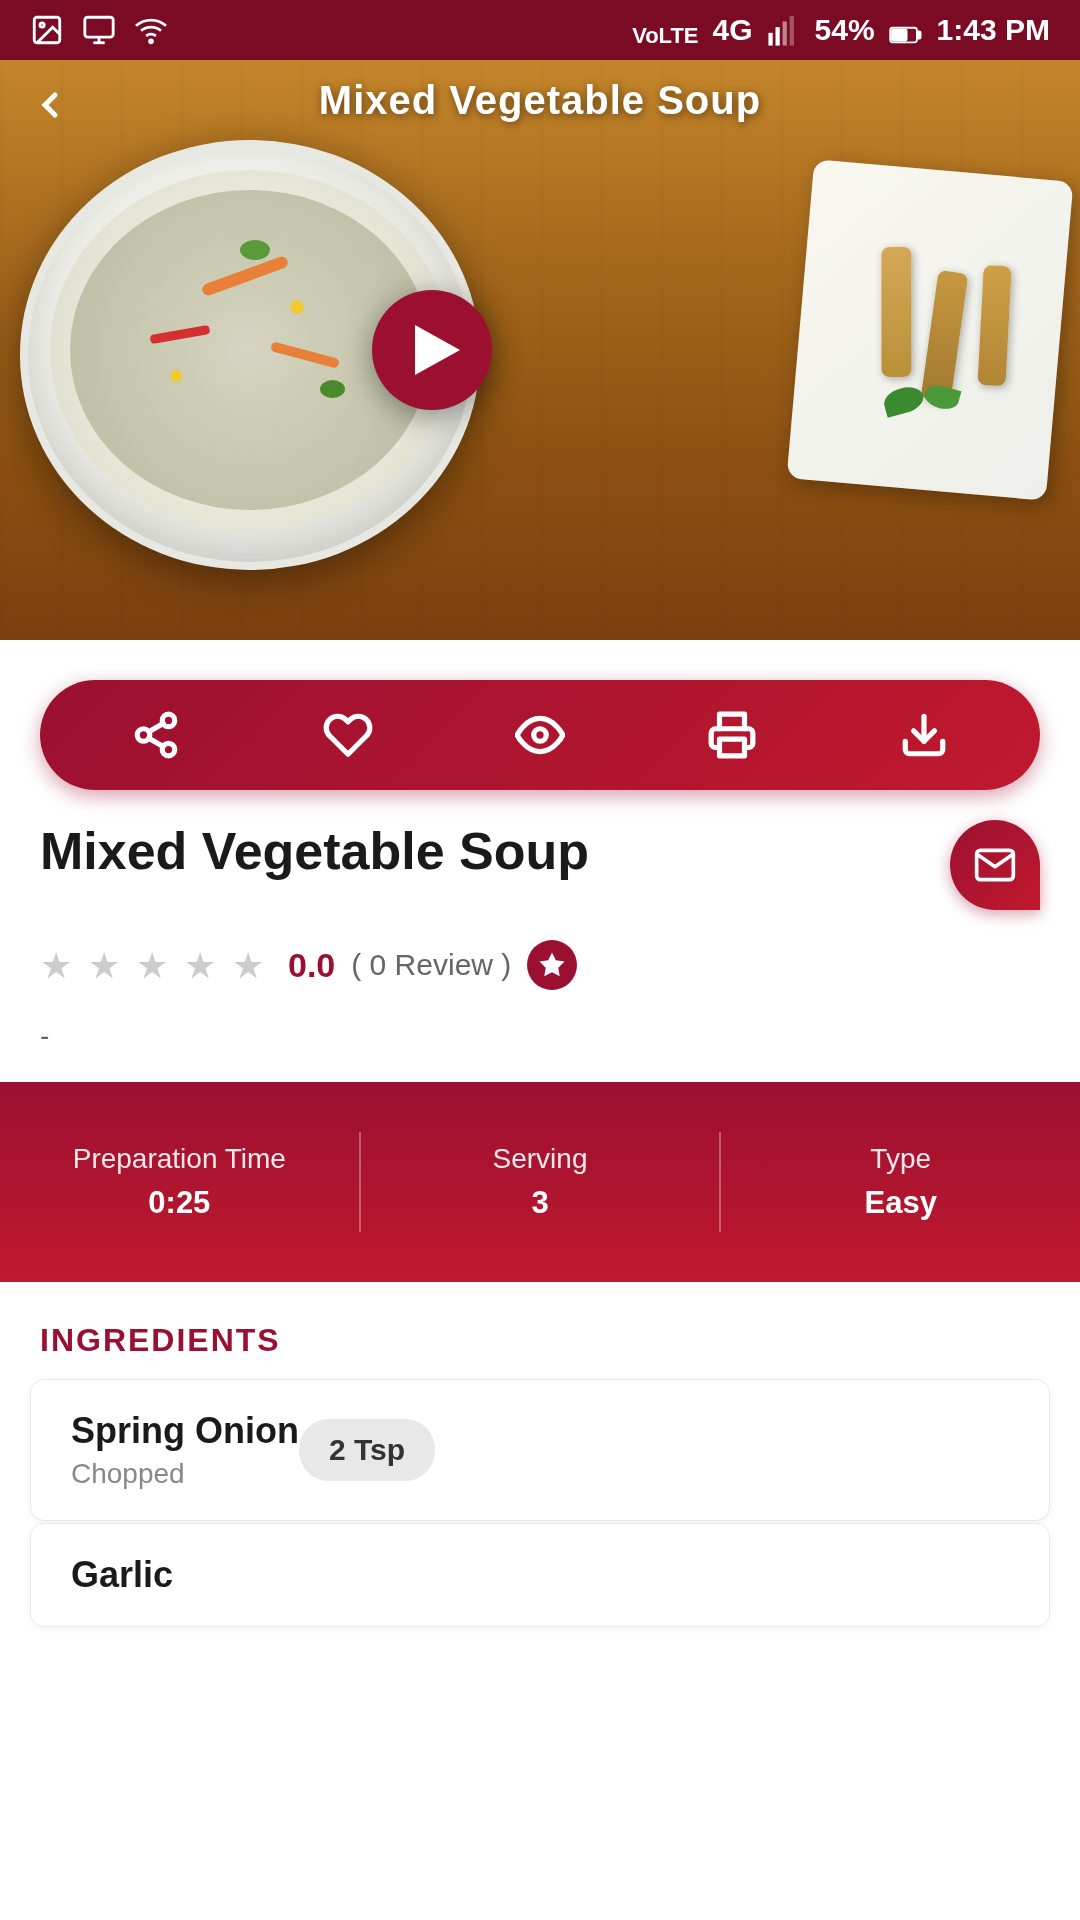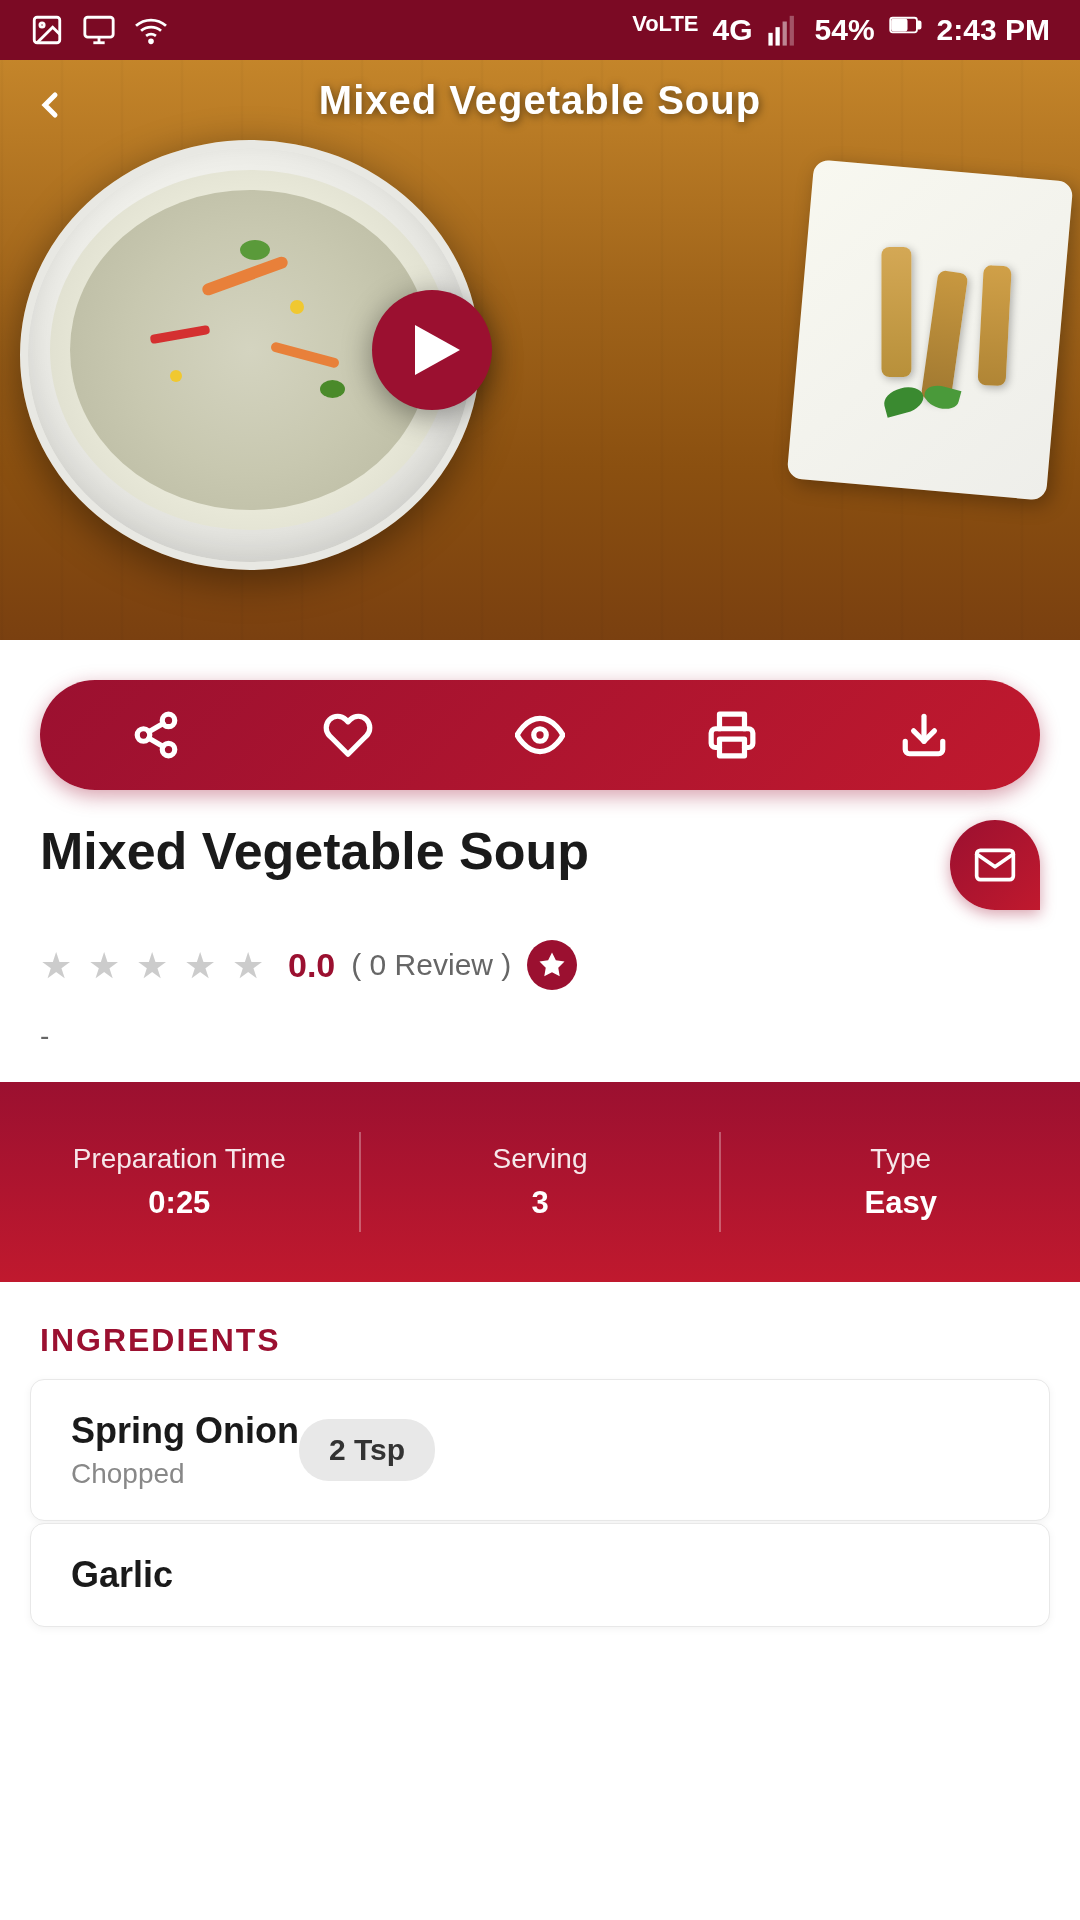--- a/index.html
+++ b/index.html
@@ -26,21 +26,21 @@
       font-size: 28px;
       font-weight: bold;
     }
     .status-bar-left {
       display: flex;
       gap: 18px;
       align-items: center;
     }
     .status-bar-right {
       display: flex;
-      align-items: flex-start;
+      align-items: flex-end;
       gap: 14px;
       font-size: 30px;
       margin-left: 7px;
     }
 
     
     .hero-section {
       width: 100%;
       height: 580px;
       position: relative;
@@ -456,21 +456,21 @@
         <rect x="6" y="10" width="3" height="13"></rect>
         <rect x="11" y="6" width="3" height="17" opacity="0.5"></rect>
         <rect x="16" y="2" width="3" height="21" opacity="0.3"></rect>
     </svg>
     <span>54%</span>
     <svg width="34" height="24" viewBox="0 0 28 16" fill="none" stroke="white" stroke-width="1.5">
       <rect x="1" y="2" width="22" height="12" rx="2"></rect>
         <rect x="23" y="5" width="3" height="6" rx="1" fill="white"></rect>
         <rect x="2.5" y="3.5" width="12" height="9" rx="1" fill="white"></rect>
     </svg>
-    <span>2:43 PM</span>
+    <span>1:43 PM</span>
   </div>
 </div>
 
 <div class="hero-section">
 
   <div class="soup-bowl">
     <div class="bowl-outer"></div>
     <div class="bowl-inner">
       <div class="soup-liquid">
         <div class="soup-carrot1"></div>

